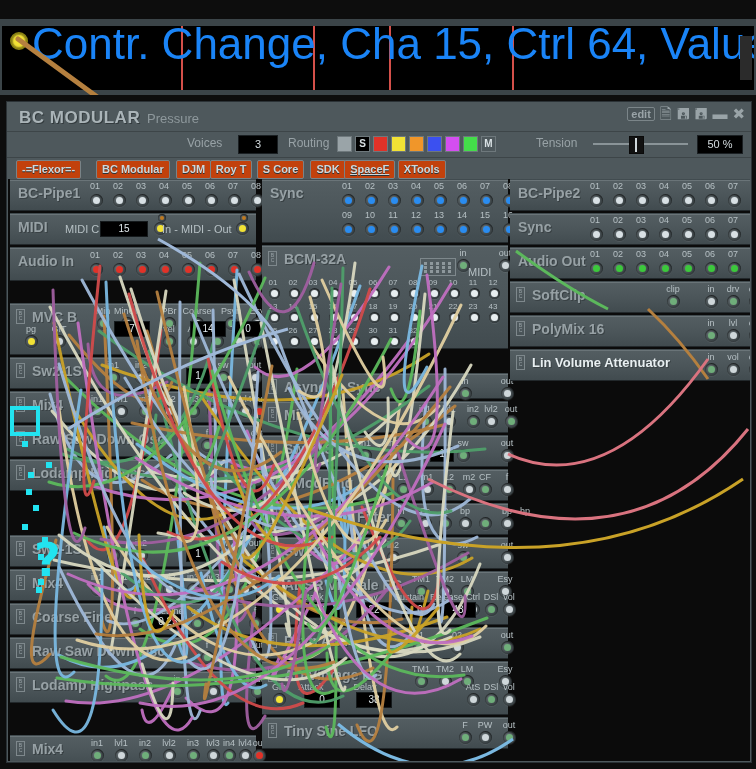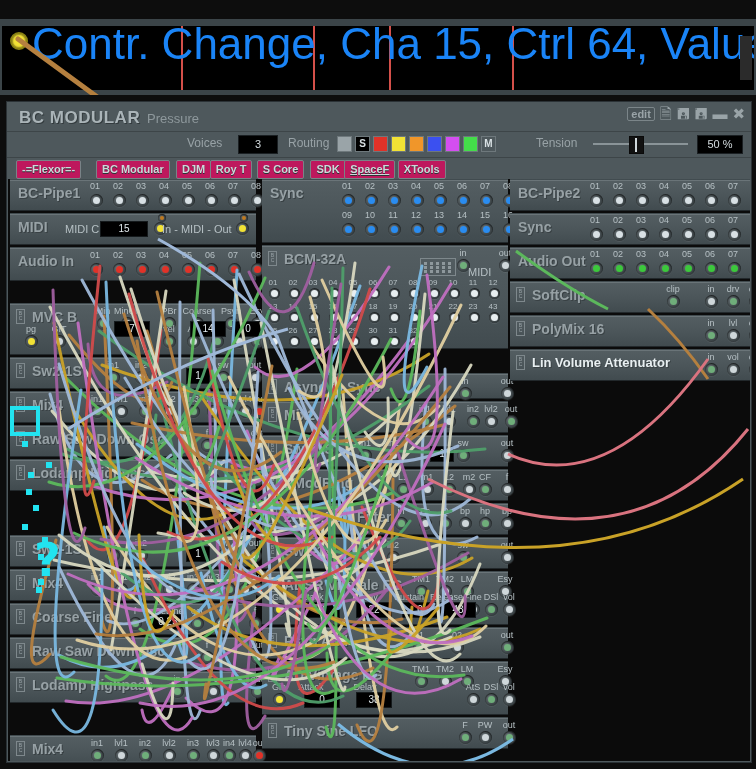--- a/index.html
+++ b/index.html
@@ -53,21 +53,21 @@
     color:#d9e1e4;text-align:center;line-height:14px;}
   .sliderline{position:absolute;left:586px;top:11px;width:95px;height:2px;background:#8a9498;}
   .sliderknob{position:absolute;left:622px;top:4px;width:13px;height:16px;background:#111;
     border:1px solid #0a0a0a;}
   .sliderknob:after{content:"";position:absolute;left:5px;top:1px;width:2px;height:14px;background:#cfd7da;}
 
   
   .bankrow{position:relative;height:22px;border-top:1px solid #3d4548;}
   .bank{position:absolute;top:2px;height:17px;line-height:17px;padding:0 5px;font-size:11px;
     font-weight:bold;color:#cfd7da;border:1px solid #798budget;border:1px solid #798387;
-    background:#be185d;border-radius:2px;text-shadow:0 1px 0 #2c3336;}
+    background:#c2410c;border-radius:2px;text-shadow:0 1px 0 #2c3336;}
 
   
   .rack{position:absolute;left:1px;top:77px;width:742px;height:582px;background:#0b0b0b;overflow:hidden;}
   .col{position:absolute;top:0;width:246px;}
   .col.c1{left:2px;} .col.c2{left:254px;} .col.c3{left:502px;}
 
   .mod{position:relative;width:246px;background:linear-gradient(#545e62 0%,#4b5559 55%,#414b4f 100%);
     border-top:1px solid #68727600;border-bottom:1px solid #22282b;margin-bottom:2px;
     box-shadow:inset 0 1px 0 #6a7478;}
   .mod .name{position:absolute;left:8px;top:5px;font-size:14px;font-weight:bold;color:#97a1a5;
@@ -943,21 +943,21 @@
               <i style="background:#cfd7da"></i>
             </div>
             <div class="plbl w" style="left: 176px; top: 2px;">Q</div>
             <div class="port" style="left: 177px; top: 13px;">
               <i style="background:#6fae7a"></i>
             </div>
             <div class="plbl w" style="left: 196px; top: 2px;">bp</div>
             <div class="port" style="left: 197px; top: 13px;">
               <i style="background:#cfd7da"></i>
             </div>
-            <div class="plbl w" style="left: 216px; top: 2px;">hp</div>
+            <div class="plbl w" style="left: 216px; top: 2px; padding-left: 40px;">hp</div>
             <div class="port" style="left: 217px; top: 13px;">
               <i style="background:#6fae7a"></i>
             </div>
             <div class="plbl w" style="left: 238px; top: 2px;">bp</div>
             <div class="port" style="left: 239px; top: 13px;">
               <i style="background:#cfd7da"></i>
             </div>
           </div>
           <div class="mod" style="height: 30px;">
             <div class="bcmark">
@@ -1017,21 +1017,21 @@
               <i style="background:#6fae7a"></i>
             </div>
             <div class="plbl w" style="left: 140px; top: 20px;">Sustain</div>
             <div class="port" style="left: 141px; top: 31px;">
               <i style="background:#cfd7da"></i>
             </div>
             <div class="plbl w" style="left: 176px; top: 20px;">Release</div>
             <div class="port" style="left: 177px; top: 31px;">
               <i style="background:#6fae7a"></i>
             </div>
-            <div class="plbl w" style="left: 204px; top: 20px;">Fine</div>
+            <div class="plbl w" style="left: 204px; top: 20px;">Ctrl</div>
             <div class="port" style="left: 205px; top: 31px;">
               <i style="background:#cfd7da"></i>
             </div>
             <div class="plbl w" style="left: 222px; top: 20px;">DSl</div>
             <div class="port" style="left: 223px; top: 31px;">
               <i style="background:#6fae7a"></i>
             </div>
             <div class="plbl w" style="left: 240px; top: 20px;">vol</div>
             <div class="port" style="left: 241px; top: 31px;">
               <i style="background:#cfd7da"></i>

